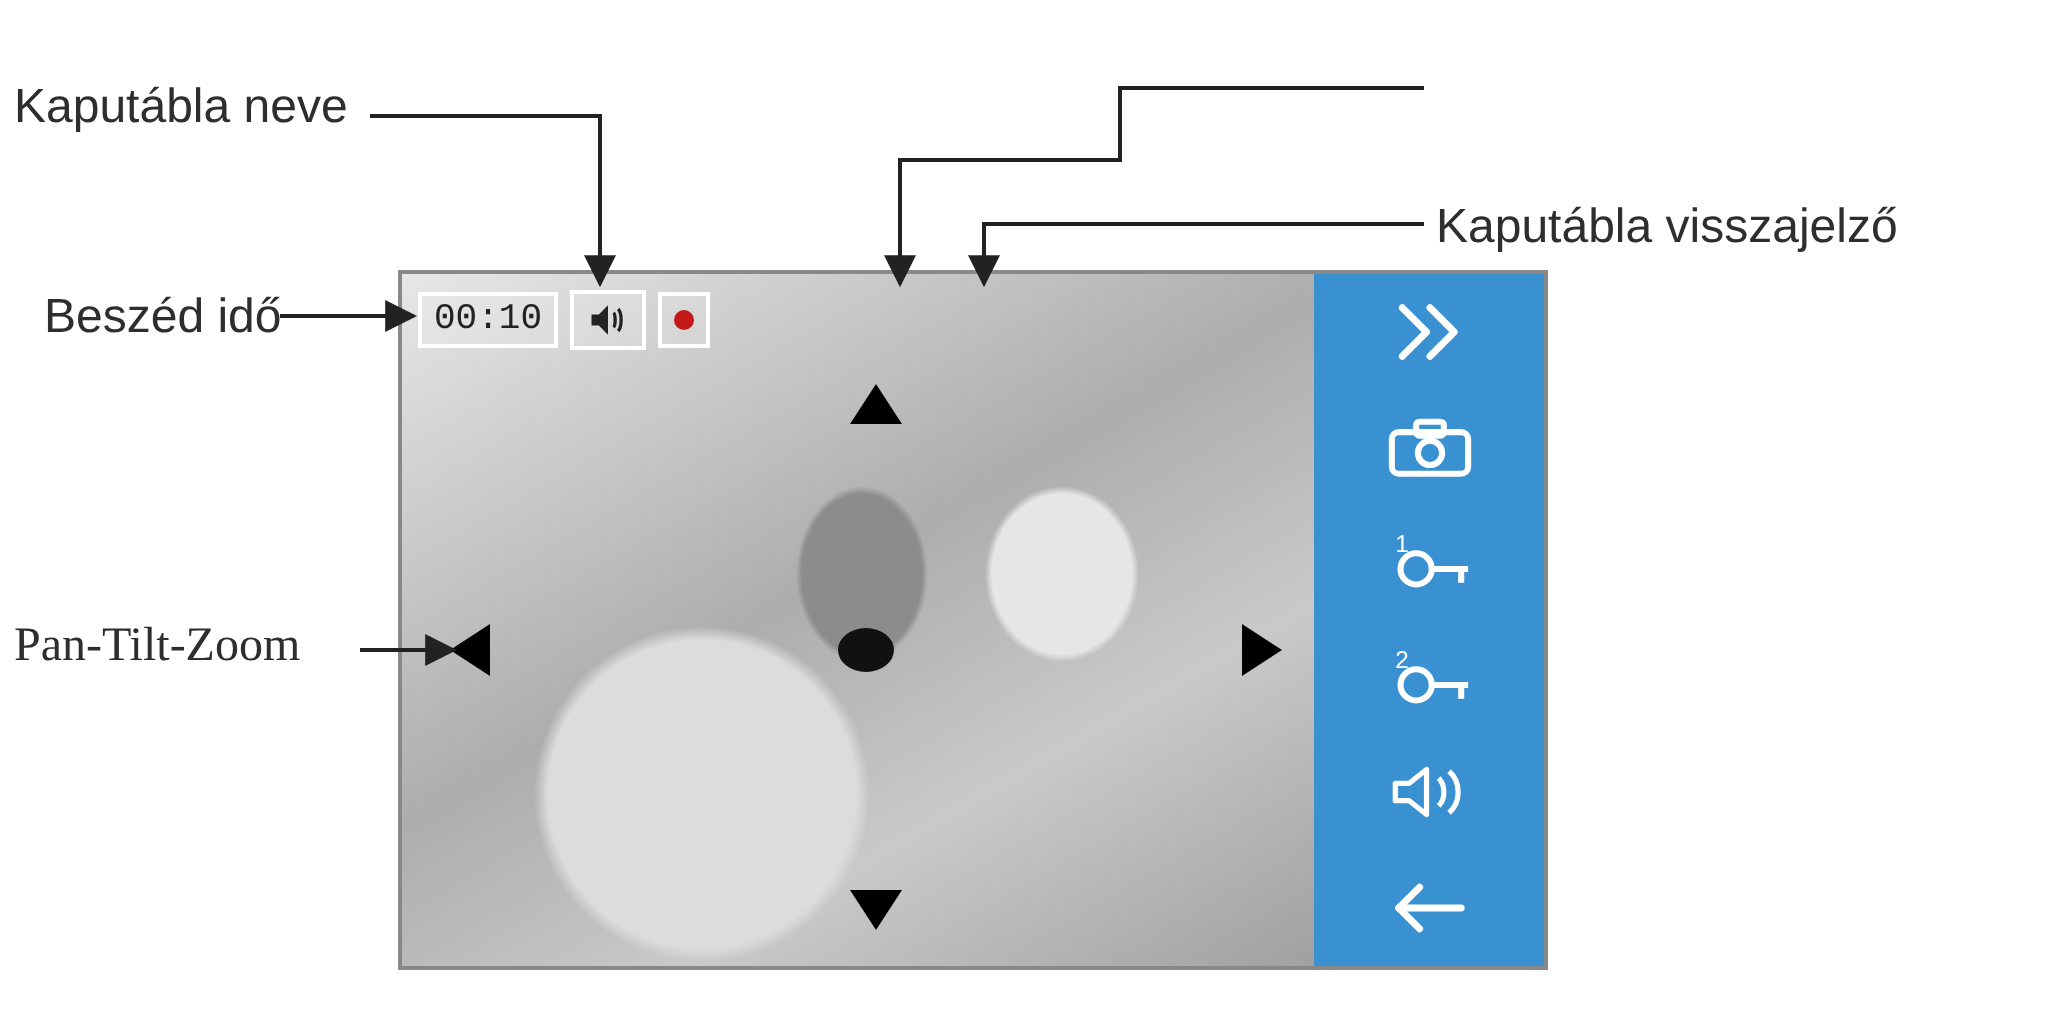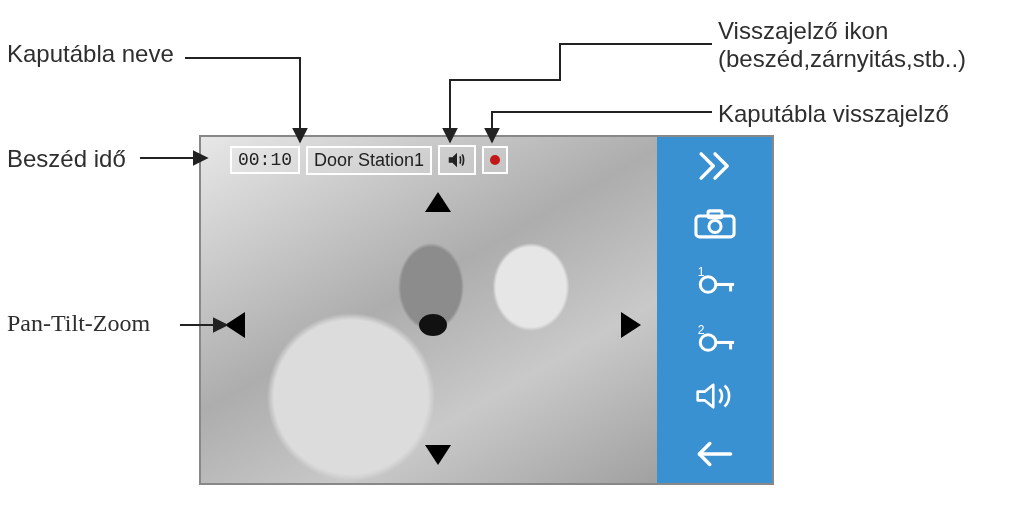--- a/index.html
+++ b/index.html
@@ -77,21 +77,21 @@
     border: 2px solid #fff;
     background: rgba(255,255,255,0.15);
     color: #222;
     font-size: 18px;
     padding: 2px 6px;
     min-height: 28px;
     display: flex;
     align-items: center;
     justify-content: center;
   }
-  .stat-timer { font-family: "Courier New", monospace; margin-left: 21px; }
+  .stat-timer { font-family: "Courier New", monospace; }
   .stat-box svg { width: 22px; height: 22px; display:block; }
   .rec-dot {
     width: 10px; height: 10px; border-radius: 50%;
     background: #c21818;
   }
 
   
   .ptz {
     position: absolute;
     width: 0; height: 0;
@@ -135,34 +135,32 @@
     position: absolute;
     left: 0; top: 0;
     width: 1024px; height: 510px;
     pointer-events: none;
   }
 </style>
 </head>
 <body>
 
 <div class="label" style="left:7px; top:40px;">Kaputábla neve</div>
-<div class="label" style="left:7px; top:145px;">Beszéd idő</div>
+<div class="label" style="left:22px; top:145px;">Beszéd idő</div>
 <div class="label" style="left:7px; top:310px;font-family:Liberation Serif, serif;">Pan-Tilt-Zoom</div>
 <div class="label" style="left:718px; top:17px;">
-  <span>Visszajelző ikon</span><br>
-  <span>(beszéd,zárnyitás,stb..)</span>
+  <br>
 </div>
 <div class="label" style="left:718px; top:100px;">Kaputábla visszajelző</div>
 
 <div class="device">
   <div class="video-area"></div>
 
   <div class="stat-bar">
     <div class="stat-box stat-timer">00:10</div>
-    <div class="stat-box">Door Station1</div>
     <div class="stat-box">
       <svg viewBox="0 0 24 24">
         <path d="M3 9v6h4l5 5V4L7 9H3z" fill="#222"></path>
         <path d="M15 8c1.2 1 1.2 7 0 8" stroke="#222" stroke-width="1.8" fill="none"></path>
         <path d="M17.5 6c2.2 2 2.2 10 0 12" stroke="#222" stroke-width="1.8" fill="none"></path>
       </svg>
     </div>
     <div class="stat-box">
       <div class="rec-dot"></div>
     </div>

